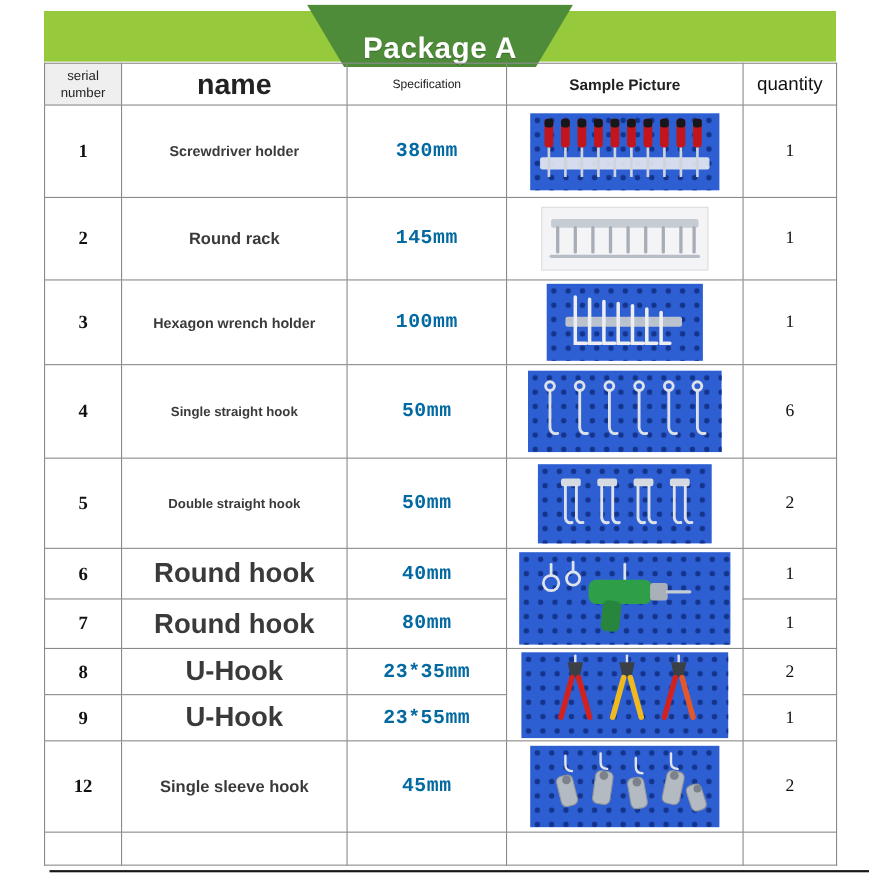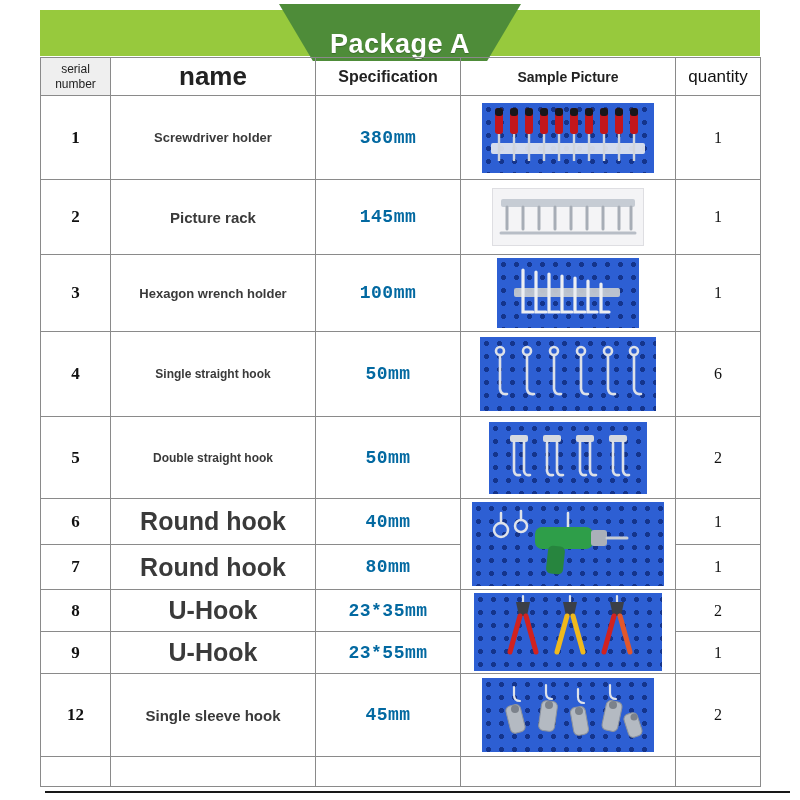--- a/index.html
+++ b/index.html
@@ -13,21 +13,21 @@
             display:flex; align-items:center; justify-content:center; }
   .ribbon span { color:#fff; font-size:27px; font-weight:bold; letter-spacing:.5px;
                  text-shadow:0 1px 1px rgba(0,0,0,.25);margin-top:24px; }
 
   
   table.spec-table { position:absolute; left:40px; top:57px; width:720px; border-collapse:collapse; table-layout:fixed; }
   .spec-table th, .spec-table td { border:1px solid #8a8a8a; text-align:center; vertical-align:middle; padding:0; overflow:hidden; }
   .spec-table thead tr { height:38px; }
   .h-serial { font-size:12px; font-weight:400; color:#222; background:#efefef; line-height:1.25;margin-top:22px; }
   .h-name   { font-size:26px; font-weight:700; color:#222; }
-  .h-spec   { font-size:16px; font-weight:700; color:#222; }
+  .h-spec   { font-size:11px; font-weight:400; color:#222; }
   .h-sample { font-size:14px; font-weight:700; color:#222; }
   .h-qty    { font-size:17px; font-weight:400; color:#111; }
 
   td.serial { font-family:"Liberation Serif", serif; font-size:17px; font-weight:700; color:#111; }
   td.spec   { font-family:Liberation Mono, monospace; font-size:18px; font-weight:700; letter-spacing:.5px; color:#0369a1; }
   td.qty    { font-family:"Liberation Serif", serif; font-size:16px; color:#111; }
   td.name   { font-weight:700; color:#3a3a3a; }
   .name-xs { font-size:12px;margin-left:44px; } .name-sm { font-size:13px; }
   .name-md { font-size:15px; } .name-lg { font-size:25px; }
 
@@ -113,21 +113,21 @@
                   <rect x="144" y="3" width="8" height="8" rx="3" fill="#17171a"></rect>
               </g>
             </svg>
           </div>
         </td>
         <td class="qty">1</td>
       </tr>
 
       <tr style="height:75px">
         <td class="serial">2</td>
-        <td class="name name-md">Picture rack</td>
+        <td class="name name-md">Round rack</td>
         <td class="spec">145mm</td>
         <td>
           <div class="photo lightbg" style="width:152px;height:58px">
             <svg width="150" height="56" viewBox="0 0 150 56">
               <rect x="8" y="10" width="134" height="8" rx="2" fill="#c6ccd4"></rect>
               <g stroke="#a7adb6" stroke-width="3" fill="none" stroke-linecap="round">
                 <line x1="14" y1="18" x2="14" y2="40"></line>
                   <line x1="30" y1="18" x2="30" y2="40"></line>
                 <line x1="46" y1="18" x2="46" y2="40"></line>
                   <line x1="62" y1="18" x2="62" y2="40"></line>

